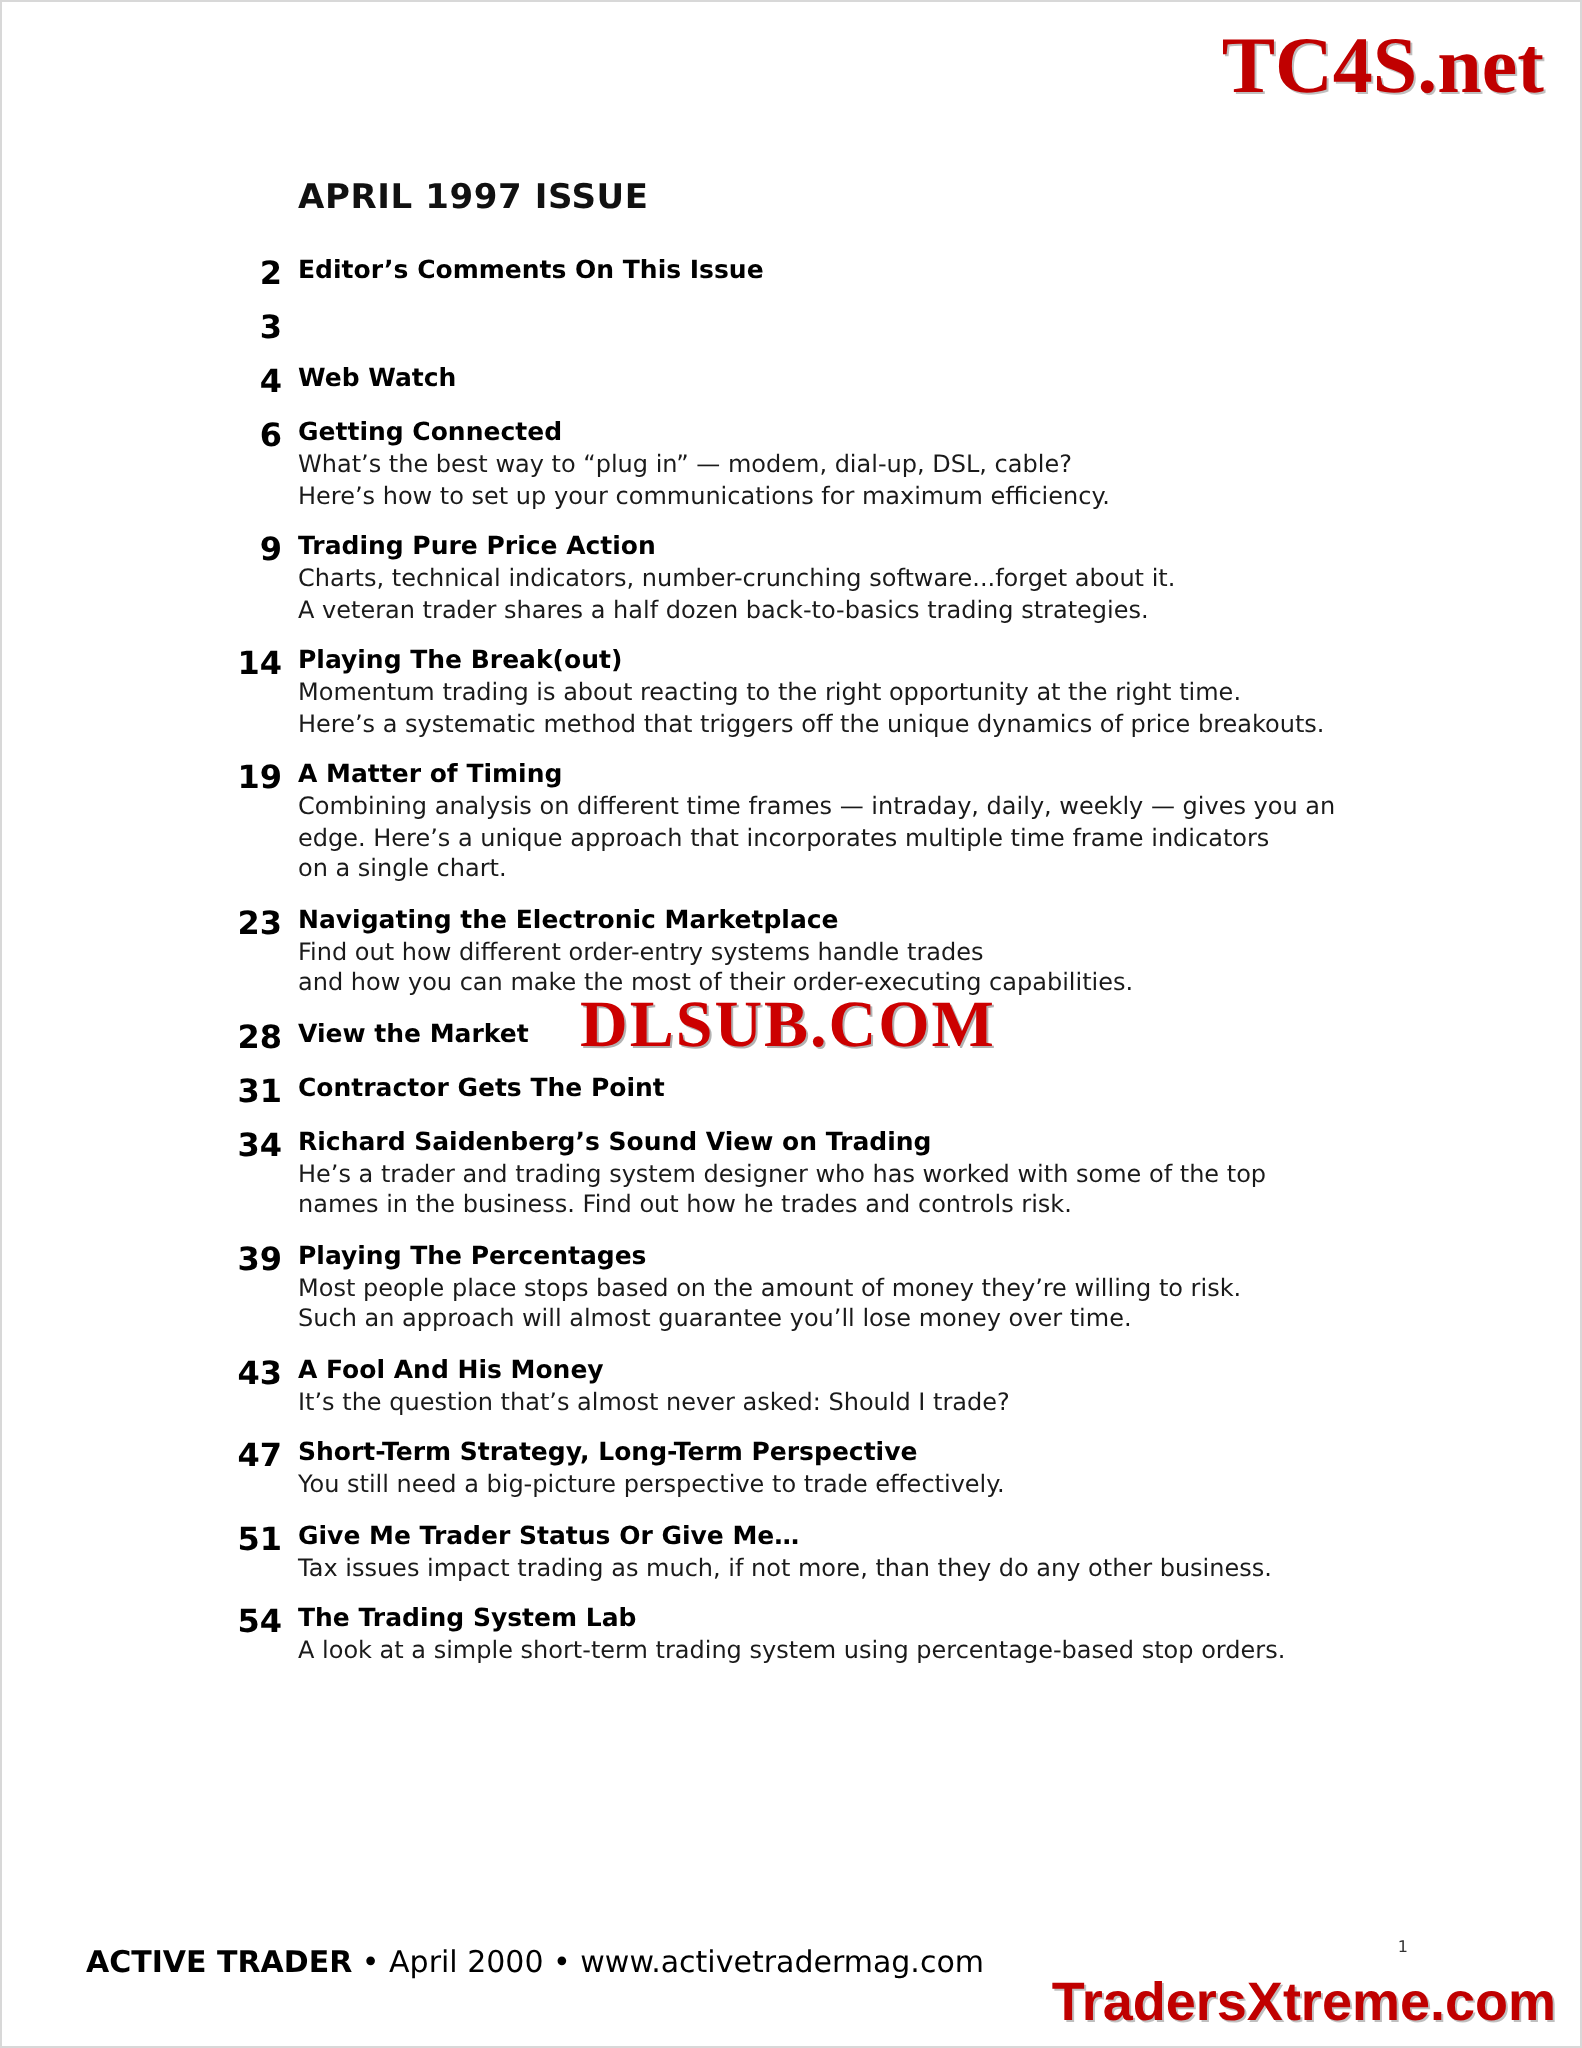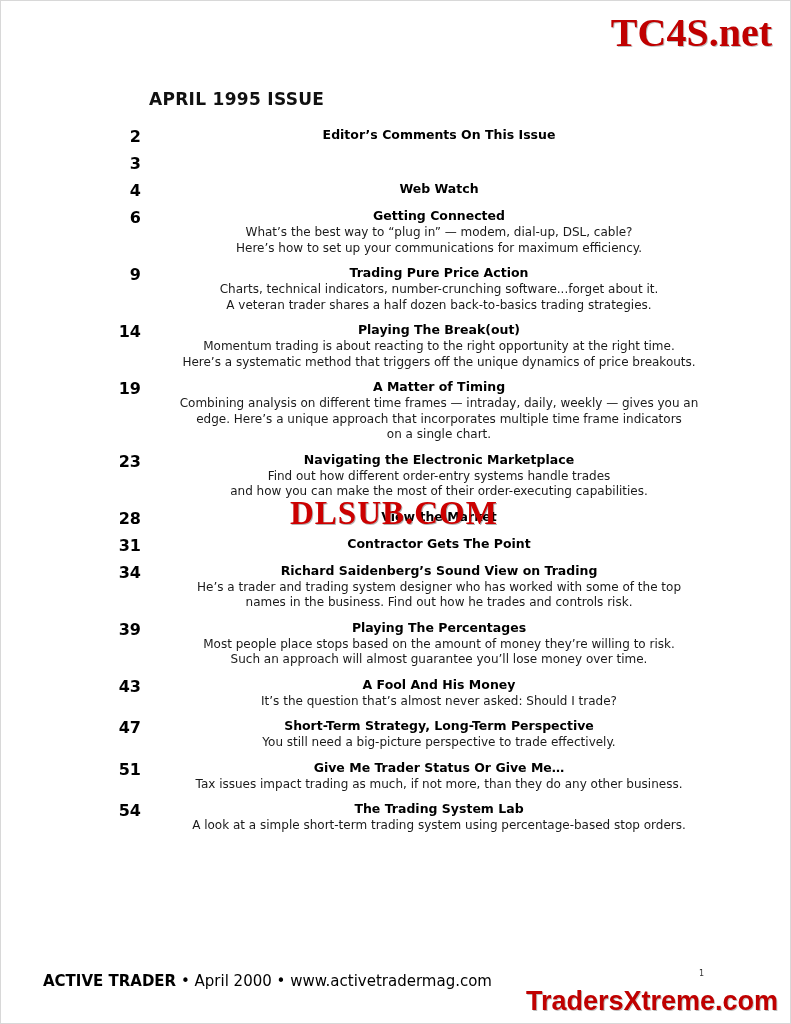--- a/index.html
+++ b/index.html
@@ -83,22 +83,21 @@
     left: 0;
     top: 0;
     width: 34px;
     text-align: right;
     font-size: 16px;
     font-weight: bold;
     color: #000000;
     font-family: "DejaVu Sans", sans-serif;
   }
   .toc-body {
-    margin-left: 64px;
-    text-align: center;
+    margin-left: 42px;
   }
   .toc-headline {
     font-size: 12.5px;
     font-weight: bold;
     color: #000000;
     line-height: 16px;
     margin-bottom: 1px;
   }
   .toc-desc {
     font-size: 12px;
@@ -128,21 +127,21 @@
   }
   .no-desc .toc-headline { margin-bottom: 0; }
 </style>
 </head>
 <body>
 
 <div class="page">
 
   <div class="watermark-top">TC4S.net</div>
 
-  <div class="issue-title">APRIL 1995 ISSUE</div>
+  <div class="issue-title">APRIL 1997 ISSUE</div>
 
   <div class="toc">
       <div class="toc-entry no-desc">
         <div class="toc-page">2</div>
         <div class="toc-body">
           <div class="toc-headline">Editor’s Comments On This Issue</div>
         </div>
       </div>
       <div class="toc-entry no-desc">
         <div class="toc-page">3</div>

